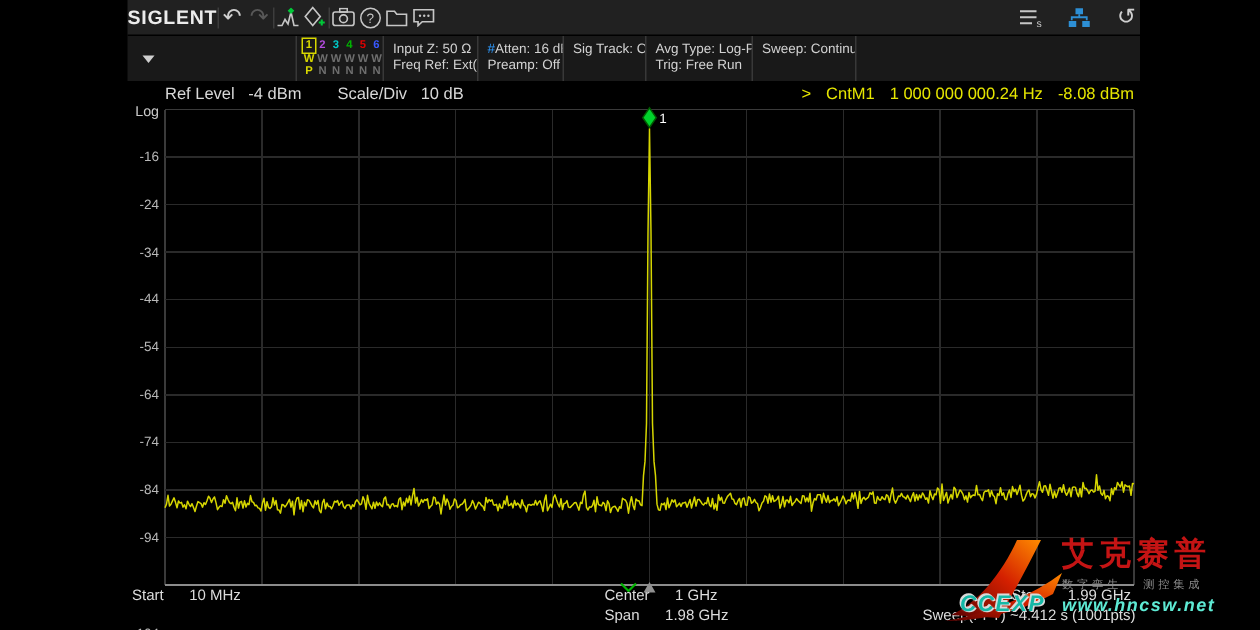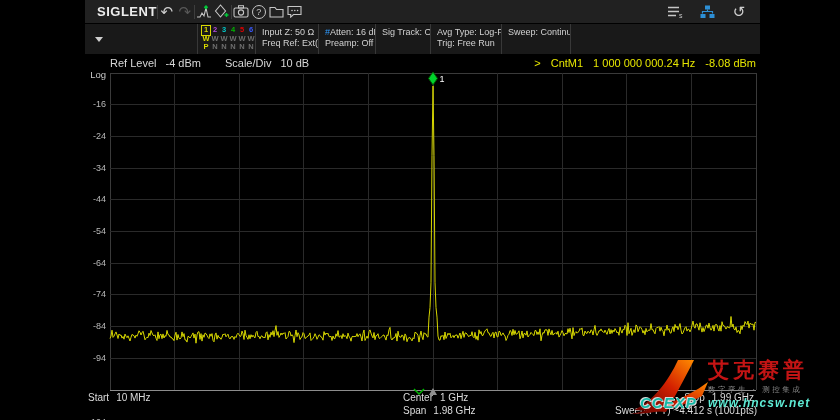--- a/index.html
+++ b/index.html
@@ -1,21 +1,21 @@
 <!DOCTYPE html>
 <html><head>
 <meta charset="utf-8">
 <style>
   html,body{margin:0;padding:0;background:#000;}
   .screen{position:relative;width:840px;height:420px;background:#000;overflow:hidden;
           font-family:"Liberation Sans",sans-serif;color:#d4d4d4;}
   
   .ui-top{position:absolute;left:85px;top:0;width:675px;}
   .toolbar{height:24px;background:#212121;display:flex;align-items:center;
-           padding:0 12px;box-sizing:border-box;border-bottom:1px solid #000;text-align:right;}
+           padding:0 0;box-sizing:border-box;border-bottom:1px solid #000;text-align:right;}
   .brand{font-weight:bold;font-size:13px;letter-spacing:.5px;color:#ececec;}
   .tsep{width:1px;height:14px;background:#3d3d3d;flex:0 0 1px;}
   .ticon{display:flex;align-items:center;justify-content:center;width:18px;height:18px;cursor:pointer;}
   .glyph{font-size:15px;line-height:1;color:#cfcfcf;}
   .glyph.dim{color:#585858;}
   .qcircle{width:12px;height:12px;border:1.2px solid #c6c6c6;border-radius:50%;
            display:flex;align-items:center;justify-content:center;font-size:9px;color:#c6c6c6;}
   .right-icons{margin-left:auto;display:flex;align-items:center;gap:14px;}
   
   .statusbar{height:30px;background:#191919;display:flex;align-items:stretch;}
@@ -33,21 +33,21 @@
   .filler{flex:1;border-right:none;}
   
   .refrow{position:absolute;left:110px;top:57px;font-size:11px;color:#d8d8d8;display:flex;gap:24px;}
   .refrow .grp{display:flex;gap:9px;cursor:pointer;}
   .marker-readout{position:absolute;right:84px;top:57px;font-size:11px;color:#e6e600;display:flex;gap:10px;}
   
   .ylabels span{position:absolute;left:56px;width:50px;text-align:right;font-size:9px;color:#b9b9b9;}
   #plot{position:absolute;left:110px;top:73px;overflow:visible;}
   
   .fitem{position:absolute;font-size:10px;color:#dcdcdc;white-space:nowrap;cursor:pointer;}
-  .fitem .value{margin-left:7px;}
+  .fitem .value{margin-left:17px;}
   .fitem .pfx{color:#2f9bff;}
   .f-start{left:88px;top:392px;}
   .f-rbw{left:88px;top:405px;}
   .f-center{left:403px;top:392px;}
   .f-span{left:403px;top:405px;}
   .f-stop{right:86px;top:392px;}
   .f-sweep{right:83px;top:405px;cursor:default;}
   
   .watermark{position:absolute;left:612px;top:352px;width:228px;height:68px;z-index:6;pointer-events:none;}
   .wm-logo{position:absolute;left:16px;top:4px;}

